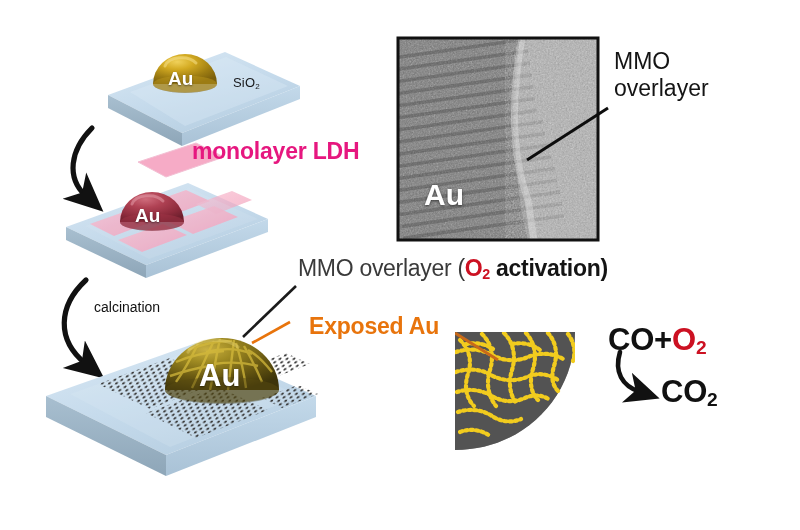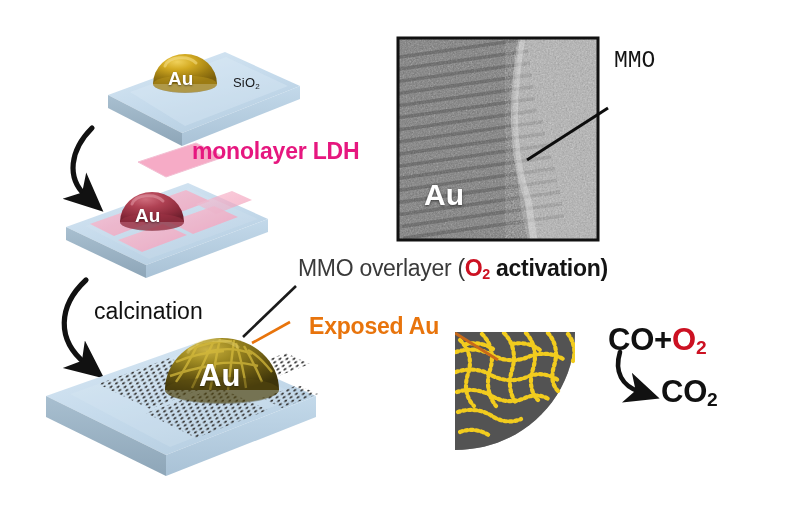--- a/index.html
+++ b/index.html
@@ -3,26 +3,26 @@
 <meta charset="utf-8">
 <style>
   html,body{margin:0;padding:0;background:#ffffff;}
   body{width:800px;height:530px;position:relative;overflow:hidden;
        font-family:"Liberation Sans", sans-serif;color:#1a1a1a;}
   .fig{position:absolute;left:0;top:0;width:800px;height:530px;}
   .lbl{position:absolute;white-space:nowrap;line-height:1;}
   sub{font-size:0.62em;vertical-align:-0.22em;}
   .sio2{font-size:13px;color:#17181a;font-weight:400;letter-spacing:.2px;}
   .mono{font-size:23px;color:#e6177f;font-weight:700;letter-spacing:-.2px;}
-  .calc{font-size:23px;color:#111;font-weight:400;}
+  .calc{font-size:14px;color:#111;font-weight:400;}
   .mmo-ov{font-size:23px;color:#3a3a3a;font-weight:400;letter-spacing:-.3px;text-align:right;}
   .mmo-ov .o2{color:#cc1122;font-weight:700;}
   .mmo-ov .act{color:#141414;font-weight:700;}
   .expau{font-size:23px;color:#e8740c;font-weight:700;letter-spacing:-.2px;margin-left:9px;}
-  .mmo-r{font-size:23px;color:#141414;font-weight:400;line-height:1.18;font-family:Liberation Mono, monospace;}
+  .mmo-r{font-size:23px;color:#141414;font-weight:400;line-height:1.18;}
   .rxn{font-size:31px;color:#111;font-weight:700;letter-spacing:-.2px;margin-left:15px;}
   .rxn .o2{color:#cc1122;}
   .audome-txt{position:absolute;color:#ffffff;font-weight:700;
        text-shadow:0 1px 2px rgba(0,0,0,.45);}
   .temau{position:absolute;color:#fff;font-weight:700;font-size:30px;
        text-shadow:0 1px 3px rgba(0,0,0,.6);}
 </style>
 </head>
 <body>
 
@@ -283,20 +283,21 @@
   <div class="lbl mmo-ov" style="left:298px;top:257px;">
     <span>MMO overlayer (</span><span class="o2">O<sub>2</sub></span><span class="act"> activation)</span>
   </div>
 
   <div class="lbl expau" style="left:300px;top:315px;">Exposed Au</div>
 
   <div class="temau" style="left:424px;top:178px;">Au</div>
 
   <div class="lbl mmo-r" style="left:614px;top:48px;">
     <div>MMO</div>
+    <div>overlayer</div>
   </div>
 
   <div class="lbl rxn" style="left:593px;top:324px;">
     <span>CO+</span><span class="o2">O<sub>2</sub></span>
   </div>
 
   <div class="lbl rxn" style="left:646px;top:376px;">
     CO<sub>2</sub>
   </div>
 

